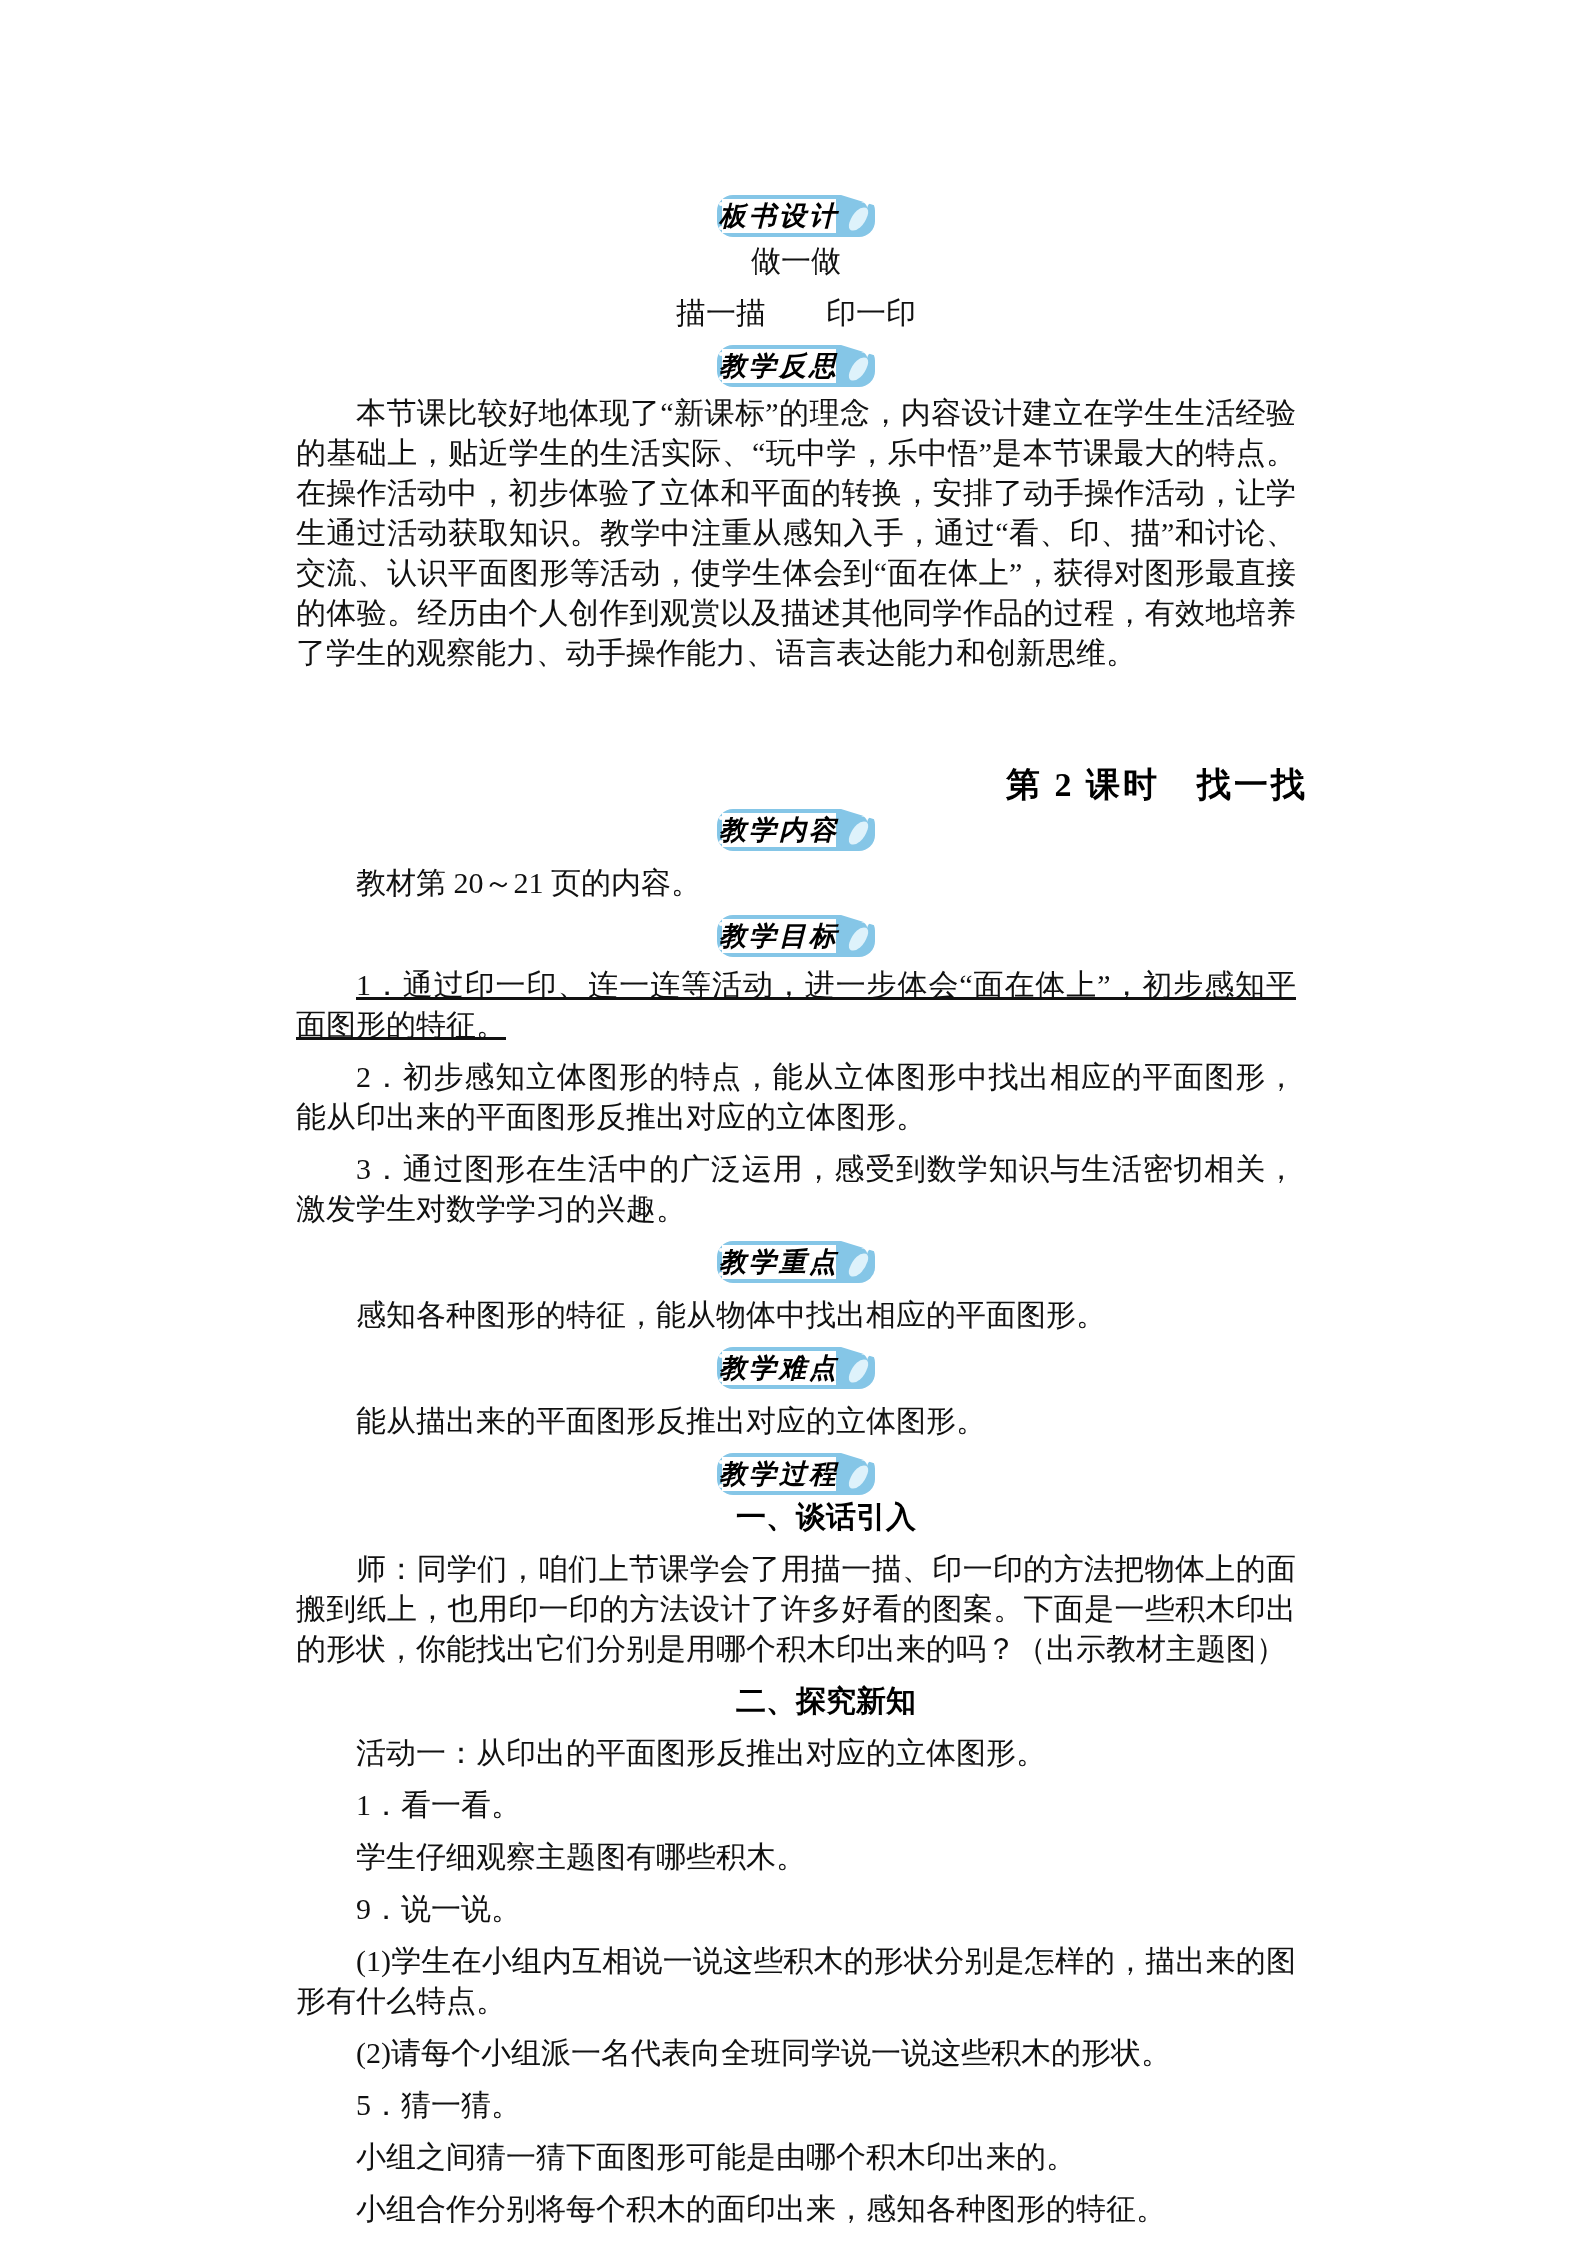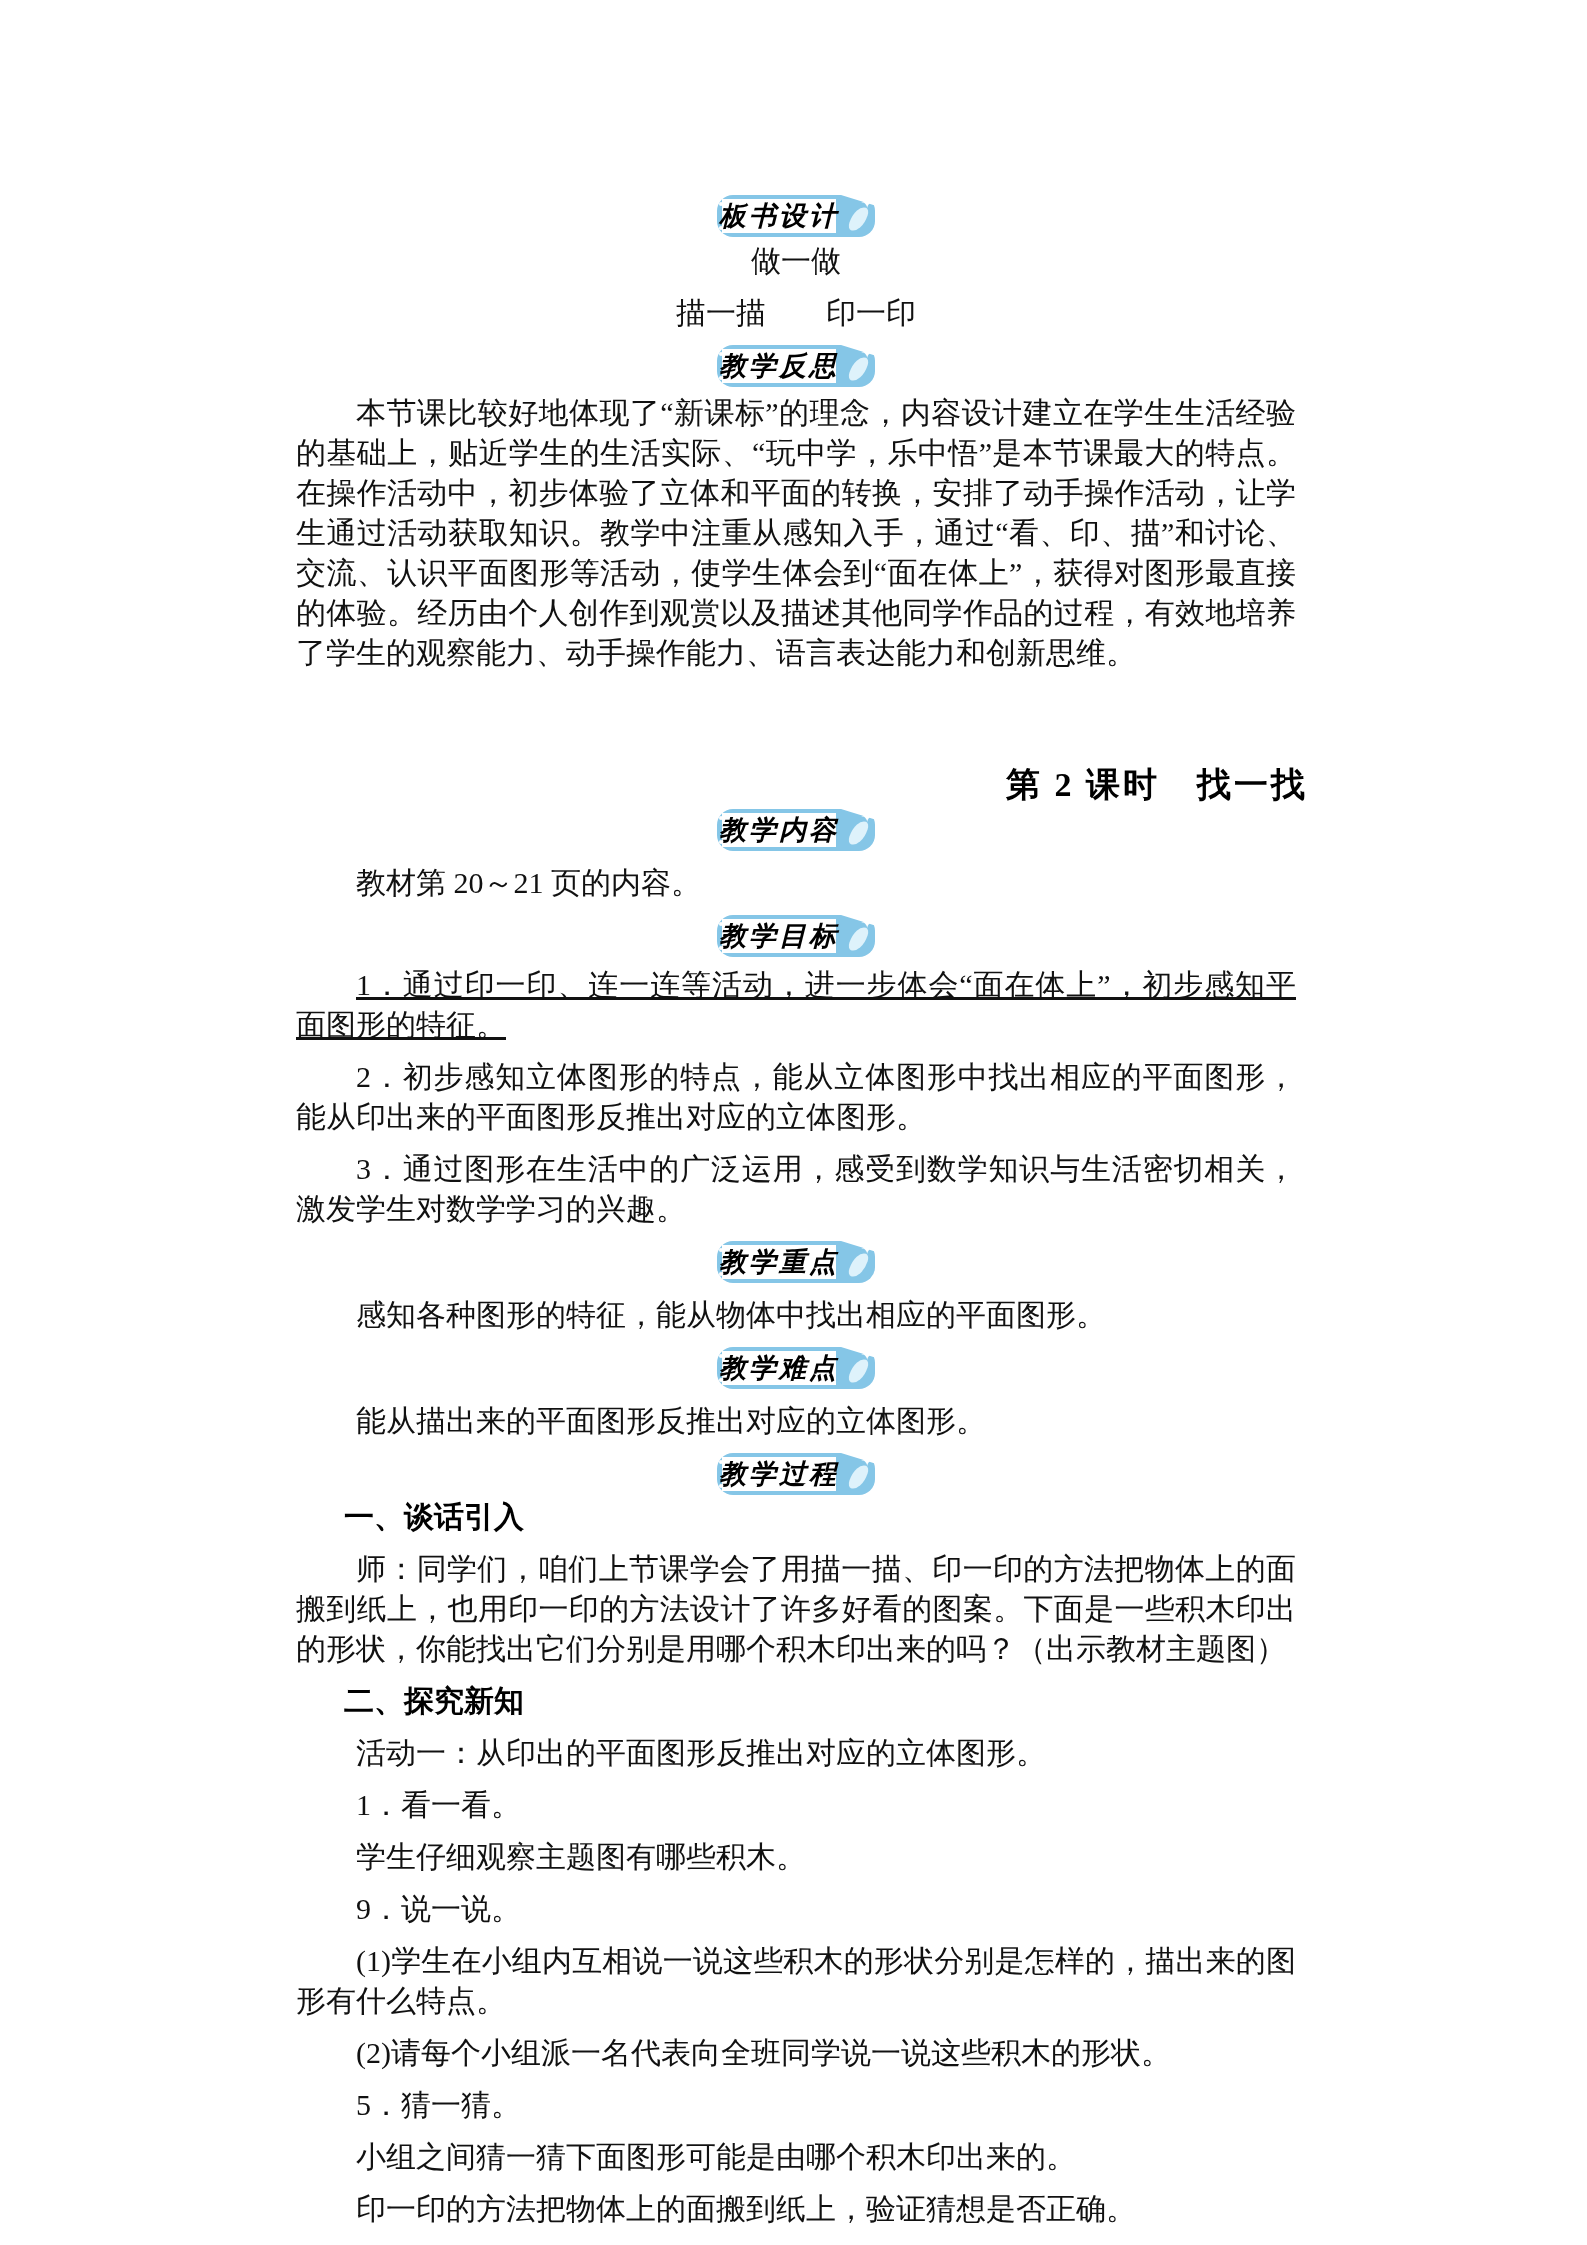--- a/index.html
+++ b/index.html
@@ -38,20 +38,21 @@
     color:#000;
   }
   .process-h {
     margin:0;
     font-family:"Liberation Sans","DejaVu Sans",sans-serif;
     font-weight:bold;
     font-size:30px;
     line-height:40px;
     text-indent:2em;
     color:#000;
+    text-align:center;
   }
   .gap { height:78px; }
   .mt4 { margin-top:4px; }
   .mt6 { margin-top:6px; }
   .mt8 { margin-top:8px;text-decoration:underline; }
   .mt2 { margin-top:2px; }
 
   
   .badge {
     position:relative;
@@ -166,16 +167,16 @@
     <p class="p">师：同学们，咱们上节课学会了用描一描、印一印的方法把物体上的面搬到纸上，也用印一印的方法设计了许多好看的图案。下面是一些积木印出的形状，你能找出它们分别是用哪个积木印出来的吗？（出示教材主题图）</p>
     <p class="process-h">二、探究新知</p>
     <p class="p">活动一：从印出的平面图形反推出对应的立体图形。</p>
     <p class="p">1．看一看。</p>
     <p class="p">学生仔细观察主题图有哪些积木。</p>
     <p class="p">9．说一说。</p>
     <p class="p">(1)学生在小组内互相说一说这些积木的形状分别是怎样的，描出来的图形有什么特点。</p>
     <p class="p">(2)请每个小组派一名代表向全班同学说一说这些积木的形状。</p>
     <p class="p">5．猜一猜。</p>
     <p class="p">小组之间猜一猜下面图形可能是由哪个积木印出来的。</p>
-    <p class="p">印一印的方法把物体上的面搬到纸上，验证猜想是否正确。</p>
+    <p class="p">小组合作分别将每个积木的面印出来，感知各种图形的特征。</p>
 
   </div>
 </div>
 
 </body></html>

